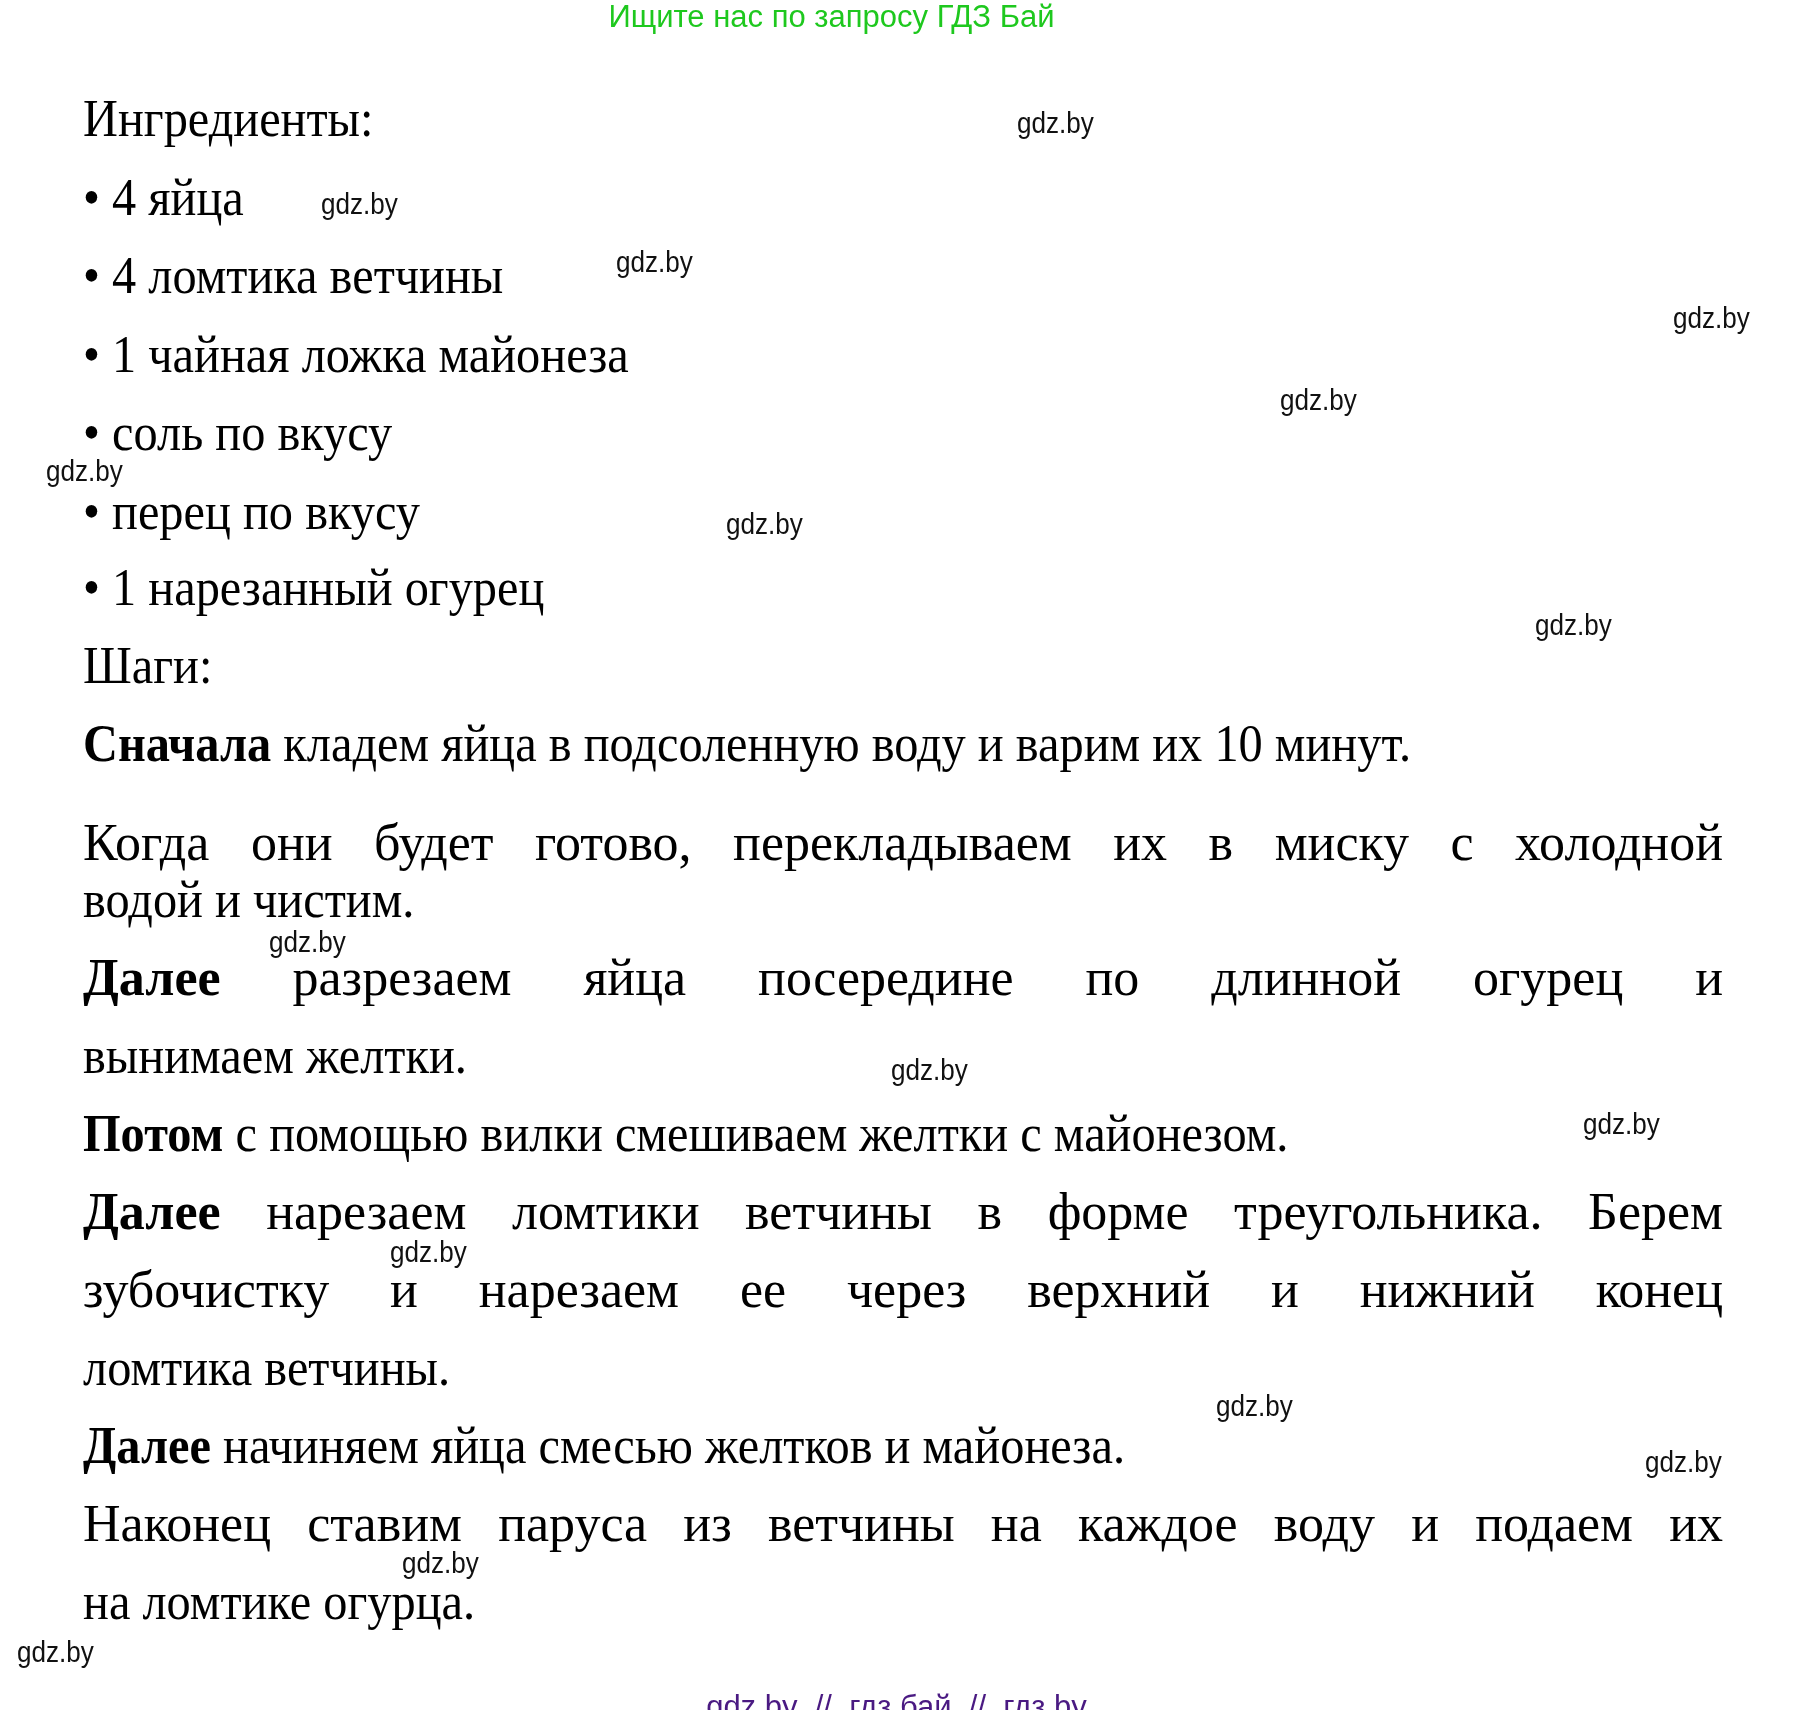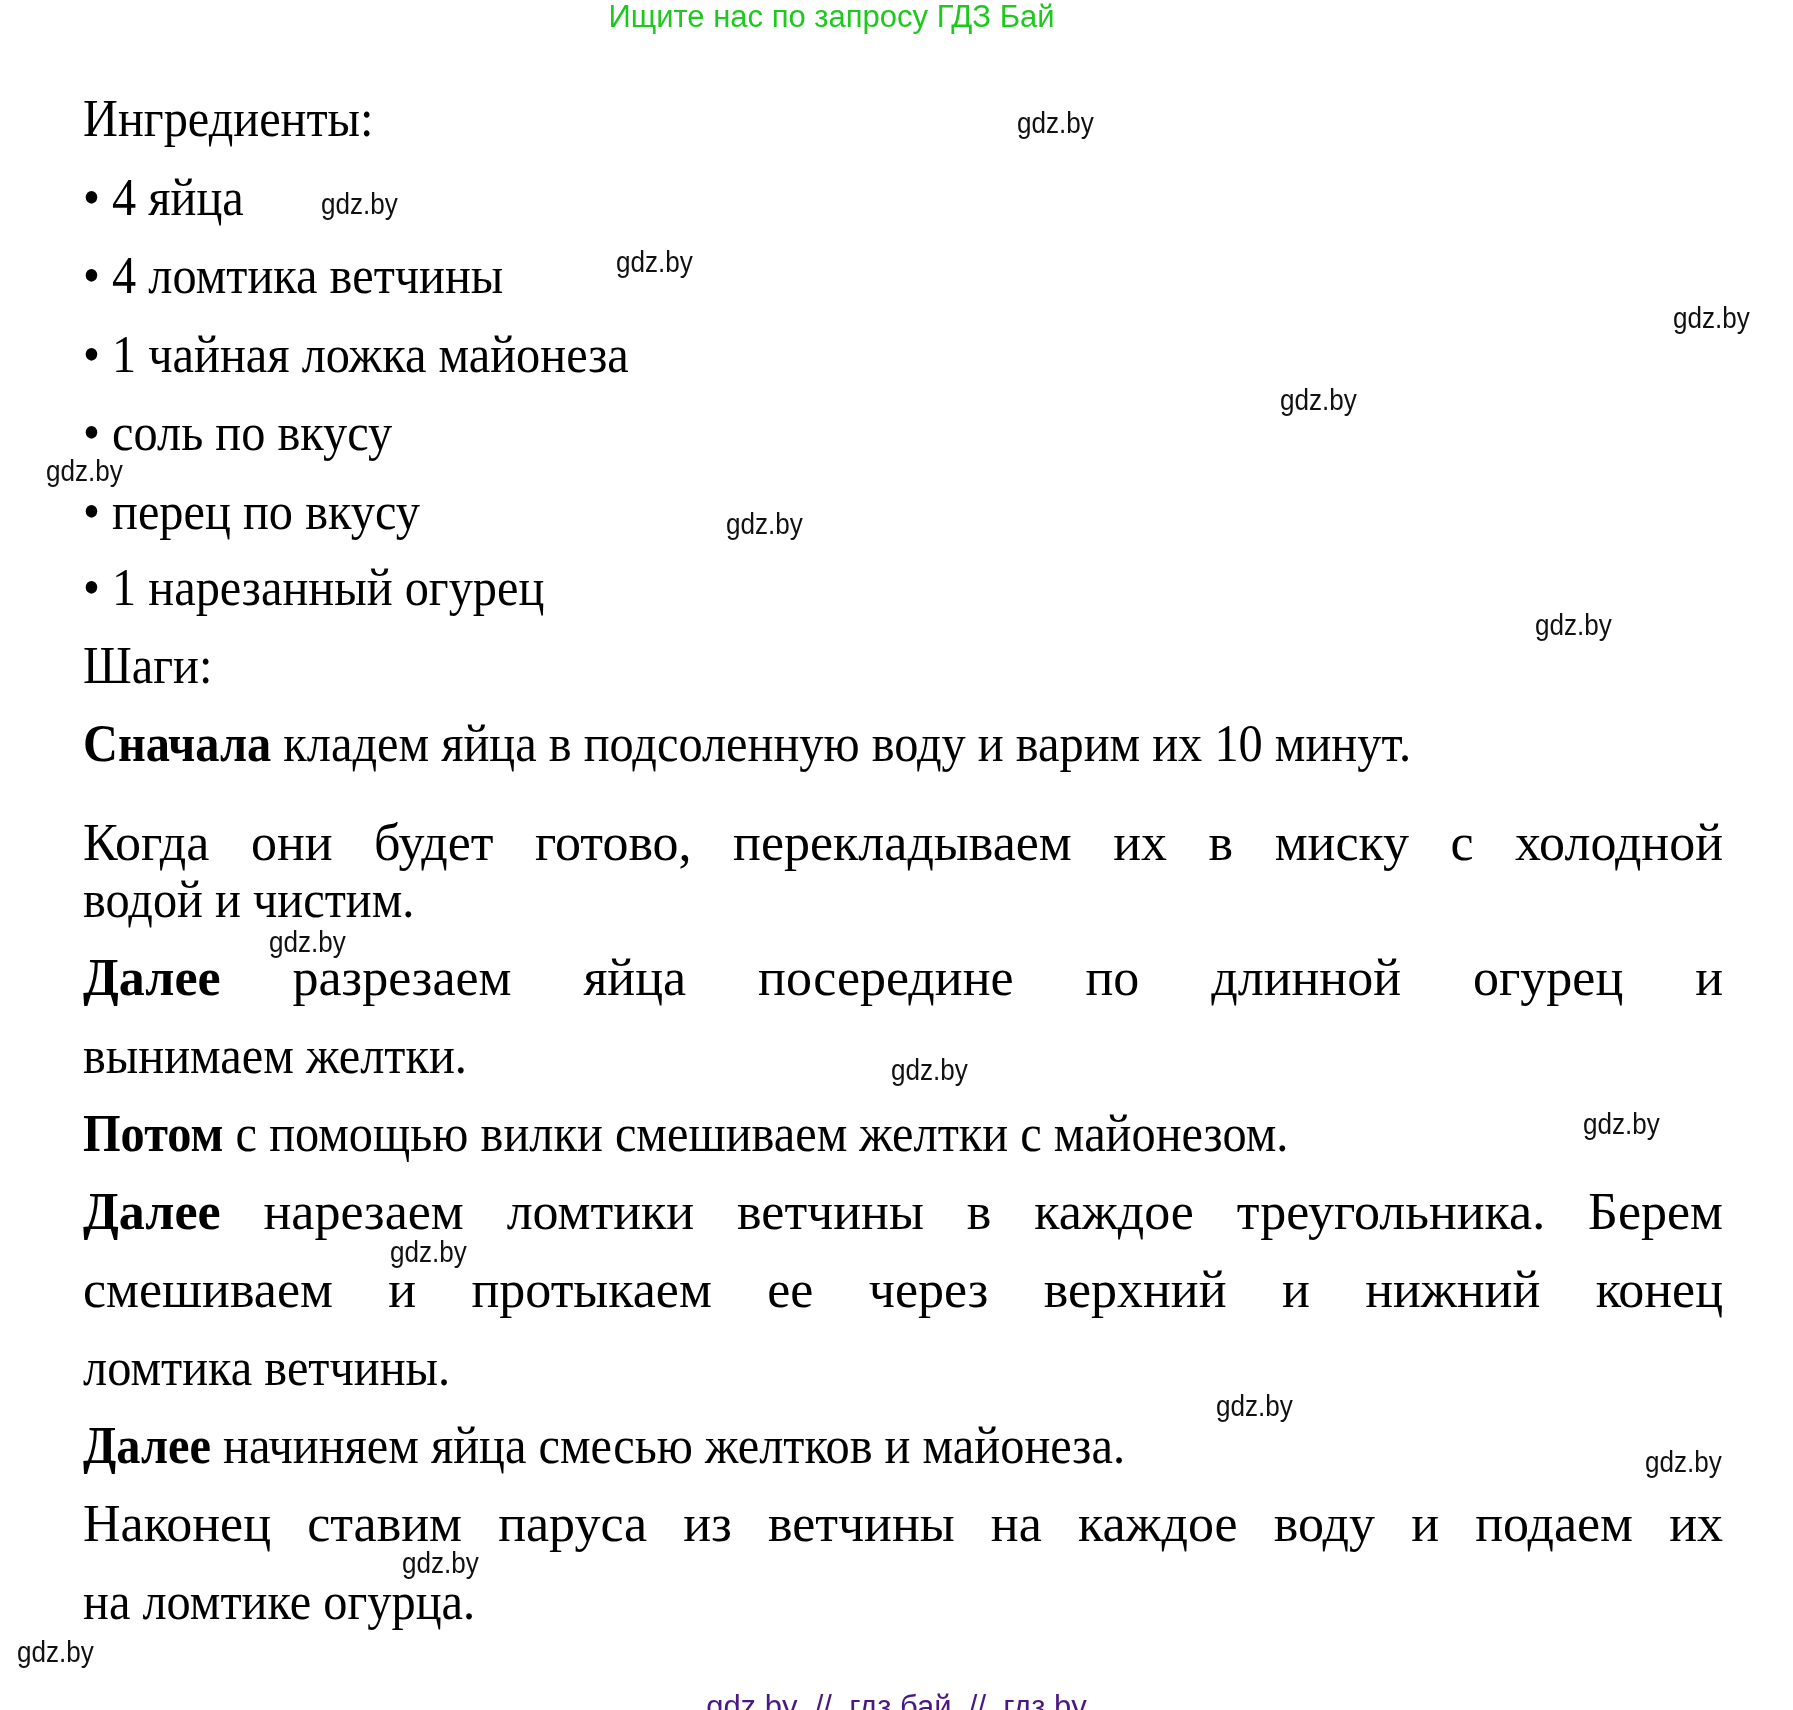--- a/index.html
+++ b/index.html
@@ -29,22 +29,22 @@
 <div class="line" style="top:558px">• 1 нарезанный огурец</div>
 
 <div class="line" style="top:636px">Шаги:</div>
 
 <div class="line" style="top:714px"><span class="bold">Сначала</span><span> кладем яйца в подсоленную воду и варим их 10 минут.</span></div>
 <div class="line just" style="top:813px"><span>Когда они будет готово, перекладываем их в миску с холодной</span></div>
 <div class="line" style="top:870px"><span>водой и чистим.</span></div>
 <div class="line just" style="top:948px"><span class="bold">Далее</span><span> разрезаем яйца посередине по длинной огурец и</span></div>
 <div class="line" style="top:1026px"><span>вынимаем желтки.</span></div>
 <div class="line" style="top:1104px"><span class="bold">Потом</span><span> с помощью вилки смешиваем желтки с майонезом.</span></div>
-<div class="line just" style="top:1182px"><span class="bold">Далее</span><span> нарезаем ломтики ветчины в каждое треугольника. Берем</span></div>
-<div class="line just" style="top:1260px"><span>смешиваем и протыкаем ее через верхний и нижний конец</span></div>
+<div class="line just" style="top:1182px"><span class="bold">Далее</span><span> нарезаем ломтики ветчины в форме треугольника. Берем</span></div>
+<div class="line just" style="top:1260px"><span>зубочистку и нарезаем ее через верхний и нижний конец</span></div>
 <div class="line" style="top:1338px"><span>ломтика ветчины.</span></div>
 <div class="line" style="top:1416px"><span class="bold">Далее</span><span> начиняем яйца смесью желтков и майонеза.</span></div>
 <div class="line just" style="top:1494px"><span>Наконец ставим паруса из ветчины на каждое воду и подаем их</span></div>
 <div class="line" style="top:1572px"><span>на ломтике огурца.</span></div>
 
 <div class="wm" style="left:1017px;top:107px">gdz.by</div>
 <div class="wm" style="left:321px;top:188px">gdz.by</div>
 <div class="wm" style="left:616px;top:246px">gdz.by</div>
 <div class="wm" style="left:1673px;top:302px">gdz.by</div>
 <div class="wm" style="left:1280px;top:384px">gdz.by</div>

